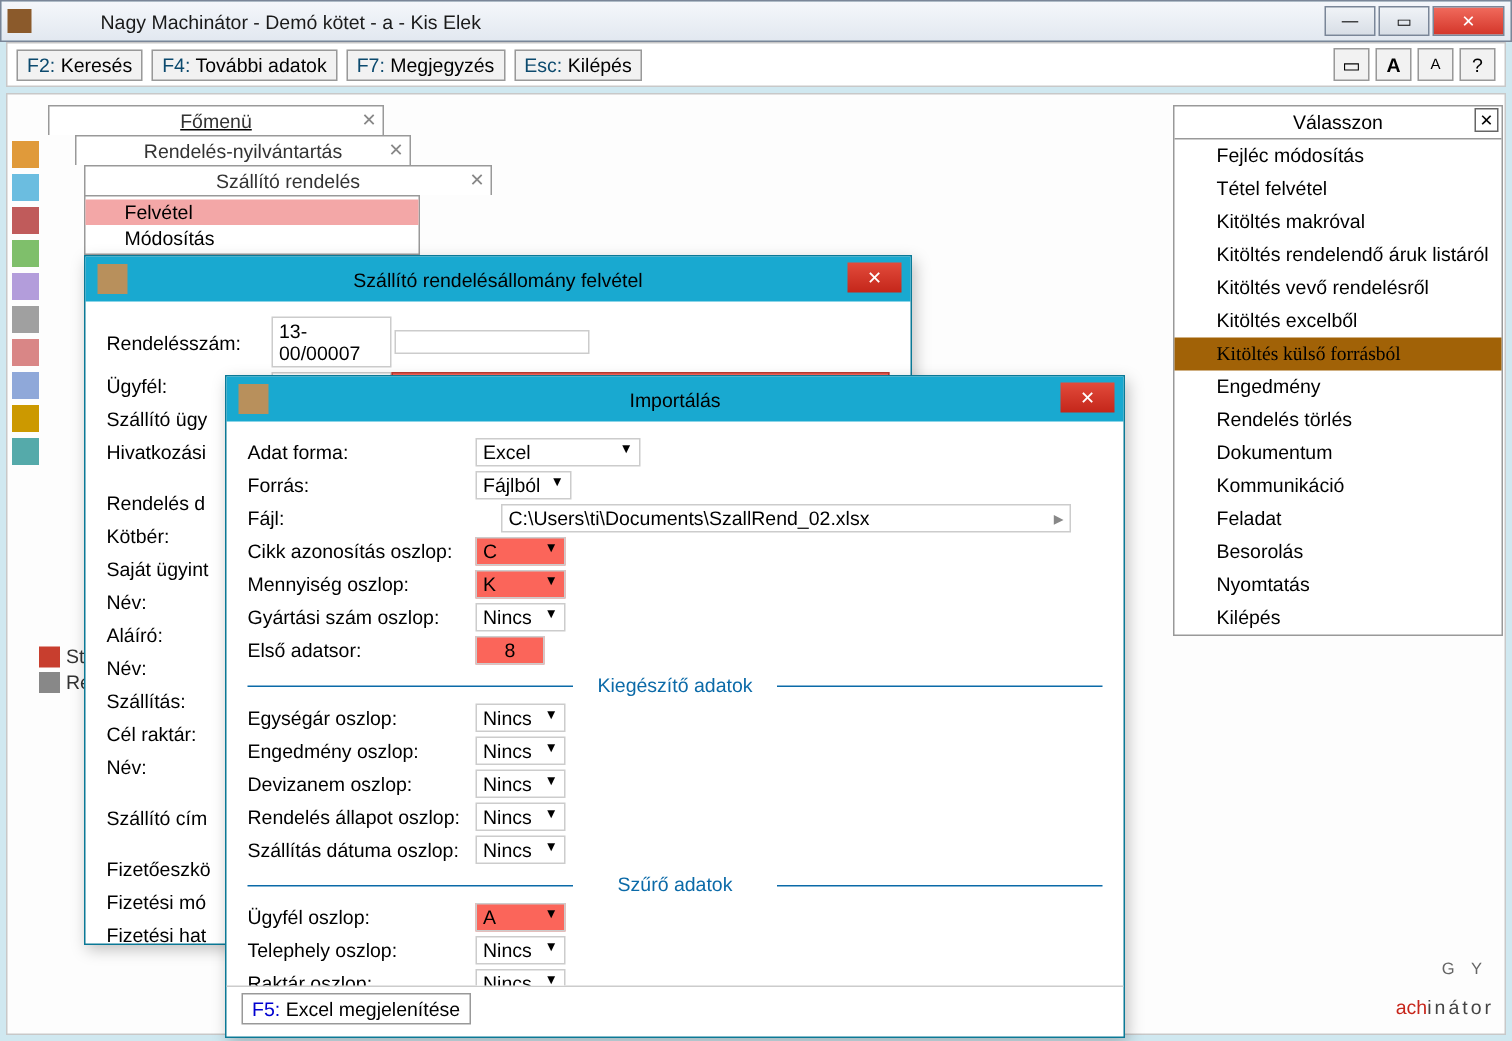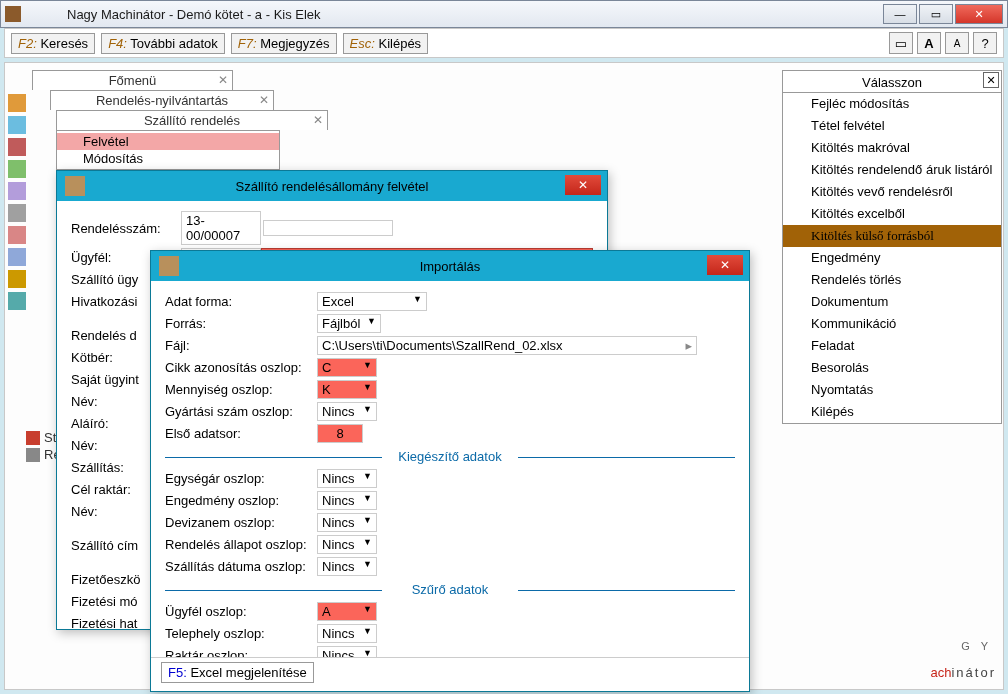--- a/index.html
+++ b/index.html
@@ -9,36 +9,36 @@
   .titlebar { position: absolute; top: 0; left: 0; right: 0; height: 28px; background: linear-gradient(#f5f7fb, #e2e8f0); border: 1px solid #7a8698; display: flex; align-items: center; padding: 0 4px; gap: 40px; }
   .titlebar .app-icon { width: 16px; height: 16px; background: #8B5A2B; margin-right: 6px; }
   .titlebar .title { flex: 1; color: #1a1a1a; }
   .titlebar .win-controls { display: flex; gap: 2px; }
   .titlebar .win-btn { width: 34px; height: 20px; display:flex; align-items:center; justify-content:center; border:1px solid #7a8698; background:linear-gradient(#f0f3f7,#d8dee6); font-size:11px; cursor:pointer; }
   .titlebar .win-btn.close { width: 48px; background: linear-gradient(#f06a5c,#d4362a); color: #fff; }
   
   
   .shortcutbar { position: absolute; top: 28px; left: 4px; right: 4px; height: 30px; background: #fff; border: 1px solid #c8c8c8; display: flex; align-items: center; padding: 0 6px; }
   .shortcutbar .sc { border: 1px solid #999; background: #f2f2f2; padding: 2px 6px; margin-right: 6px; cursor: pointer; }
-  .shortcutbar .sc .key { color: #a16207; font-style: italic; }
+  .shortcutbar .sc .key { color: #0c4a6e; }
   .shortcutbar .spacer { flex: 1; }
   .shortcutbar .tool { width: 24px; height: 22px; border:1px solid #999; background:#f2f2f2; margin-left:4px; display:flex; align-items:center; justify-content:center; cursor:pointer; }
   
   
   .workarea { position: absolute; top: 62px; left: 4px; right: 4px; bottom: 4px; background: #fdfdfd; border: 1px solid #c8c8c8; }
   
   
   .iconstrip { position: absolute; top: 90px; left: 8px; width: 22px; }
   .iconstrip .ico { width: 18px; height: 18px; margin: 4px 0; background:#bbb; }
   
   
   .doc-tab { position: absolute; background:#fff; border:1px solid #999; border-bottom:none; text-align:center; padding:2px 0; }
   .doc-tab .txt { color:#333; }
   .doc-tab .x { position:absolute; right:4px; top:2px; color:#888; cursor:pointer; font-size:12px; }
-  .tab1 { top:70px; left:32px; width:201px; } 
+  .tab1 { top:70px; left:32px; width:224px;text-decoration:underline; } 
   .tab2 { top:90px; left:50px; width:224px; } 
   .tab3 { top:110px; left:56px; width:272px; } 
   .menu-panel { position:absolute; top:130px; left:56px; width:224px; background:#fff; border:1px solid #999; padding:2px 0; }
   .menu-panel .item { padding:1px 26px; }
   .menu-panel .item.hl { background:#f3a7a7; }
   
   
   .inner-window { position: absolute; background:#fff; border:1px solid #0b7996; box-shadow: 2px 3px 10px rgba(0,0,0,0.25); }
   .inner-window .tb { height:30px; background:#19a9d0; color:#000; display:flex; align-items:center; position:relative; }
   .inner-window .tb .ticon { width:20px; height:20px; margin:0 8px; background:#b8905c; }
@@ -235,21 +235,21 @@
     </div>
     <div class="form-row">
       <span class="lbl-w">Forrás:</span>
       <span class="val sel" style="width:64px">
           <span>Fájlból</span>
           <span class="caret">▼</span>
         </span>
     </div>
     <div class="form-row">
       <span class="lbl-w">Fájl:</span>
-      <span class="val wide" style="width:380px; display:flex; align-items:center;">
+      <span class="val wide" style="width:380px; display:flex; align-items:center;margin-left:17px;">
           <span style="flex:1; overflow:hidden;">C:\Users\ti\Documents\SzallRend_02.xlsx</span>
           <span style="color:#888">▸</span>
         </span>
     </div>
     <div class="form-row">
       <span class="lbl-w">Cikk azonosítás oszlop:</span>
       <span class="val sel red">
           <span>C</span>
           <span class="caret">▼</span>
         </span>

